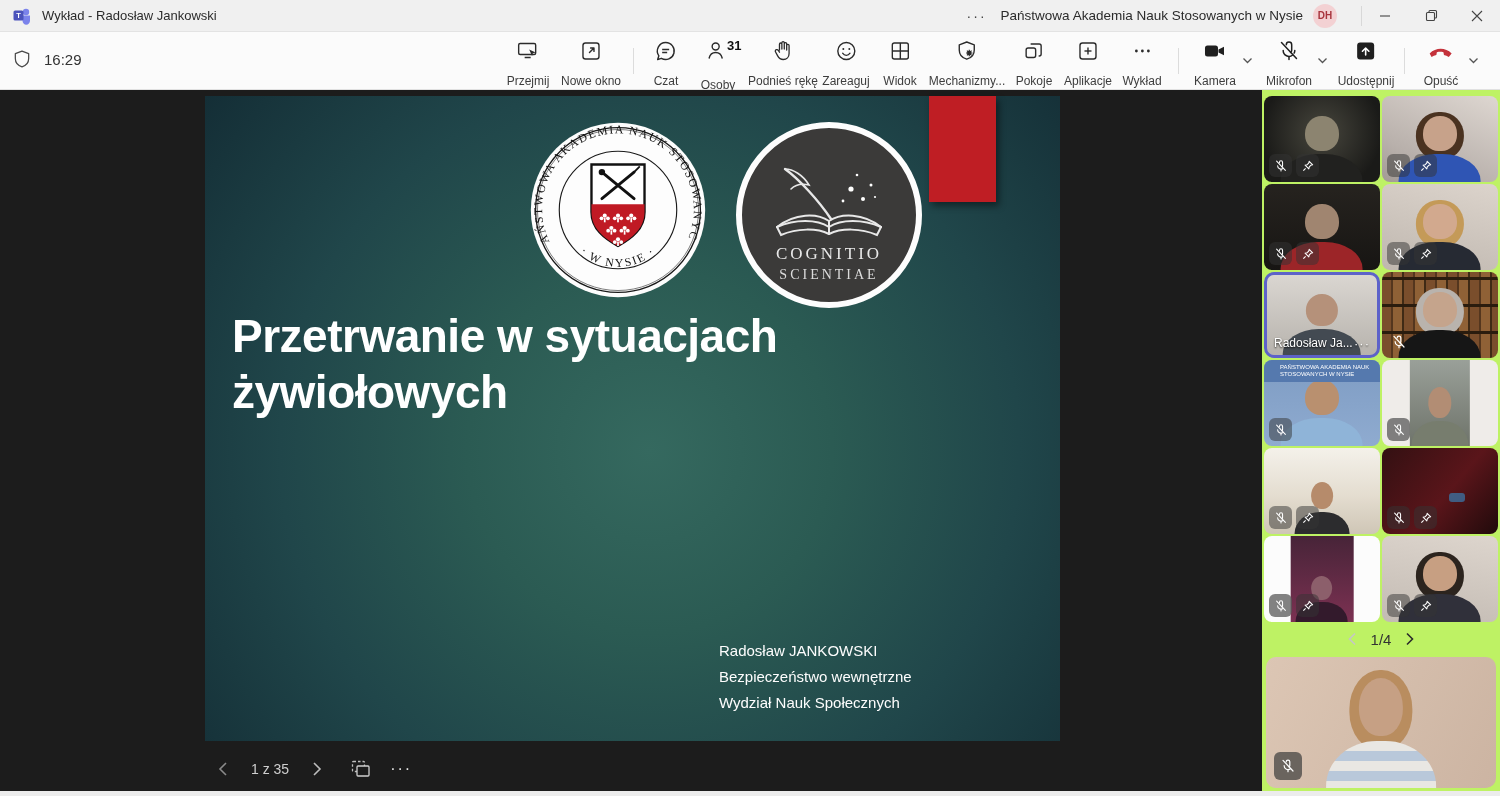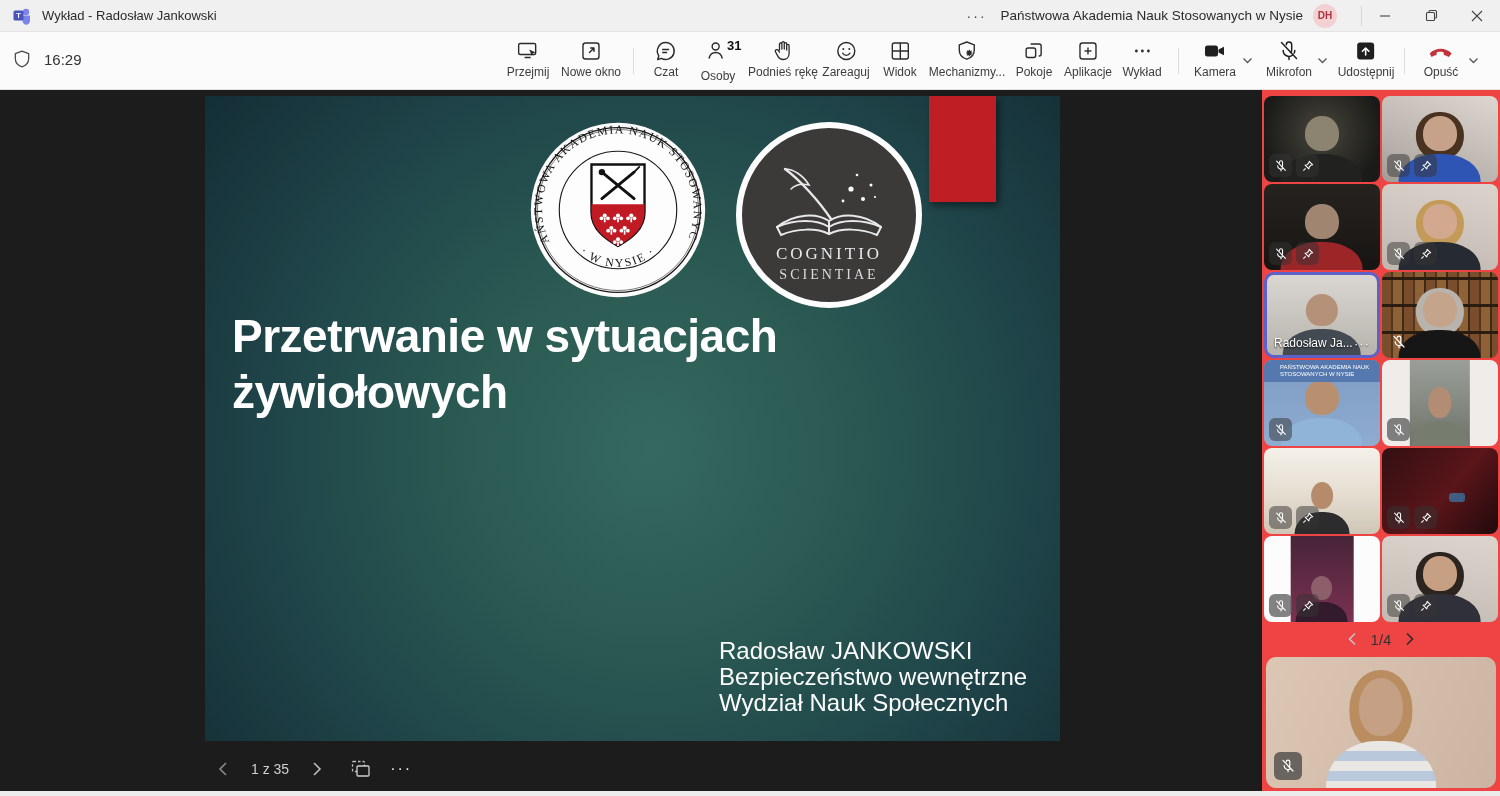--- a/index.html
+++ b/index.html
@@ -13,49 +13,49 @@
   .tb-right { margin-left:auto; display:flex; align-items:center; height:100%; }
   .tb-overflow { color:#444; font-size:14px; letter-spacing:2px; padding:0 14px; cursor:default; }
   .tb-org { font-size:13.5px; color:#2b2b2b; margin-right:10px; }
   .tb-badge { width:24px; height:24px; border-radius:50%; background:#f3d1d3; color:#a8353e; font-size:10px; font-weight:700; display:flex; align-items:center; justify-content:center; margin-right:24px; }
   .tb-sep { width:1px; height:20px; background:#d8d8d8; }
   .winbtn { width:46px; height:32px; display:flex; align-items:center; justify-content:center; }
 
   
   .toolbar { position:relative; height:58px; background:#fbfbfb; border-bottom:1px solid #e1e1e1; flex:0 0 auto; }
   .tool-time { position:absolute; left:12px; top:17px; display:flex; align-items:center; gap:12px; color:#333; font-size:15px; }
-  .tbtn { position:absolute; top:7px; transform:translateX(-50%); display:flex; flex-direction:column; align-items:center; gap:2px; cursor:pointer; width:max-content; }
+  .tbtn { position:absolute; top:7px; transform:translateX(-50%); display:flex; flex-direction:column; align-items:center; gap:11px; cursor:pointer; width:max-content; }
   .tbtn .lbl { font-size:12px; color:#3d3d3d; }
   .tdiv { position:absolute; top:16px; width:1px; height:26px; background:#dcdcdc; }
   .chev { position:absolute; top:19px; cursor:pointer; }
   .osoby-wrap { position:relative; }
   .osoby-count { position:absolute; left:21px; top:-1px; font-size:13px; font-weight:700; color:#111; }
 
   
   .main { display:flex; flex:1 1 auto; height:706px; }
   .stage { position:relative; width:1262px; background:#1c1c1c; }
   .slide { position:absolute; left:205px; top:6px; width:855px; height:645px;
            background:radial-gradient(circle at 52% 55%, #35695f 0%, #2b5b53 32%, #20464a 65%, #142e36 100%); }
   .logo-seal { position:absolute; left:323px; top:24px; }
   .logo-cog  { position:absolute; left:530px; top:25px; }
   .red-rect { position:absolute; left:724px; top:0; width:67px; height:106px; box-shadow:3px 4px 7px rgba(0,0,0,.45); }
   .slide-title { position:absolute; left:27px; top:212px; color:#fff; font-weight:700; font-size:46px; line-height:56px; letter-spacing:-0.5px; }
   .bullet-row { position:absolute; left:40px; top:420px; display:flex; gap:18px; }
   .bullet-tri { width:0; height:0; border-left:15px solid #7fb5c6; border-top:9px solid transparent; border-bottom:9px solid transparent; margin-top:7px; }
   .bullet-text { color:#eef4f2; font-size:24px; line-height:33px; }
-  .author { position:absolute; left:514px; top:542px; color:#fdfdfd; font-size:24px; line-height:26px; }
+  .author { position:absolute; left:514px; top:542px; color:#fdfdfd; font-size:15px; line-height:26px; }
 
   .presenter-bar { position:absolute; left:205px; bottom:10px; display:flex; align-items:center; gap:0; }
   .pb-item { display:flex; align-items:center; justify-content:center; width:36px; height:34px; cursor:pointer; }
   .pb-page { color:#cfcfcf; font-size:14px; padding:0 10px; }
   .pb-more { color:#e6e6e6; font-size:16px; letter-spacing:2px; }
   .bottom-strip { position:absolute; left:0; bottom:0; width:1500px; height:5px; background:#ececec; z-index:5; }
 
   
-  .sidebar { width:238px; background:#ef4444; padding:6px 2px 0 2px; display:flex; flex-direction:column; }
+  .sidebar { width:238px; background:#bef264; padding:6px 2px 0 2px; display:flex; flex-direction:column; }
   .tiles { display:grid; grid-template-columns:1fr 1fr; gap:2px; }
   .tile { position:relative; height:86px; border-radius:8px; overflow:hidden; cursor:pointer; }
   .tile.active { border:3px solid #5d62c9; border-radius:10px; }
   .ovl { position:absolute; left:5px; bottom:5px; display:flex; gap:4px; z-index:3; }
   .chip { width:23px; height:23px; border-radius:6px; background:rgba(52,52,52,.5); display:flex; align-items:center; justify-content:center; }
   .tile-label { position:absolute; left:7px; bottom:5px; color:#fff; font-size:12px; text-shadow:0 1px 2px rgba(0,0,0,.9); z-index:3; }
   .tile-more { position:absolute; right:7px; bottom:4px; color:#fff; font-size:13px; letter-spacing:1px; text-shadow:0 1px 2px rgba(0,0,0,.9); z-index:3; }
   .pagination { height:34px; display:flex; align-items:center; justify-content:center; gap:14px; }
   .pg-num { font-size:15px; color:#333; }
   .pg-btn { display:flex; align-items:center; cursor:pointer; }

